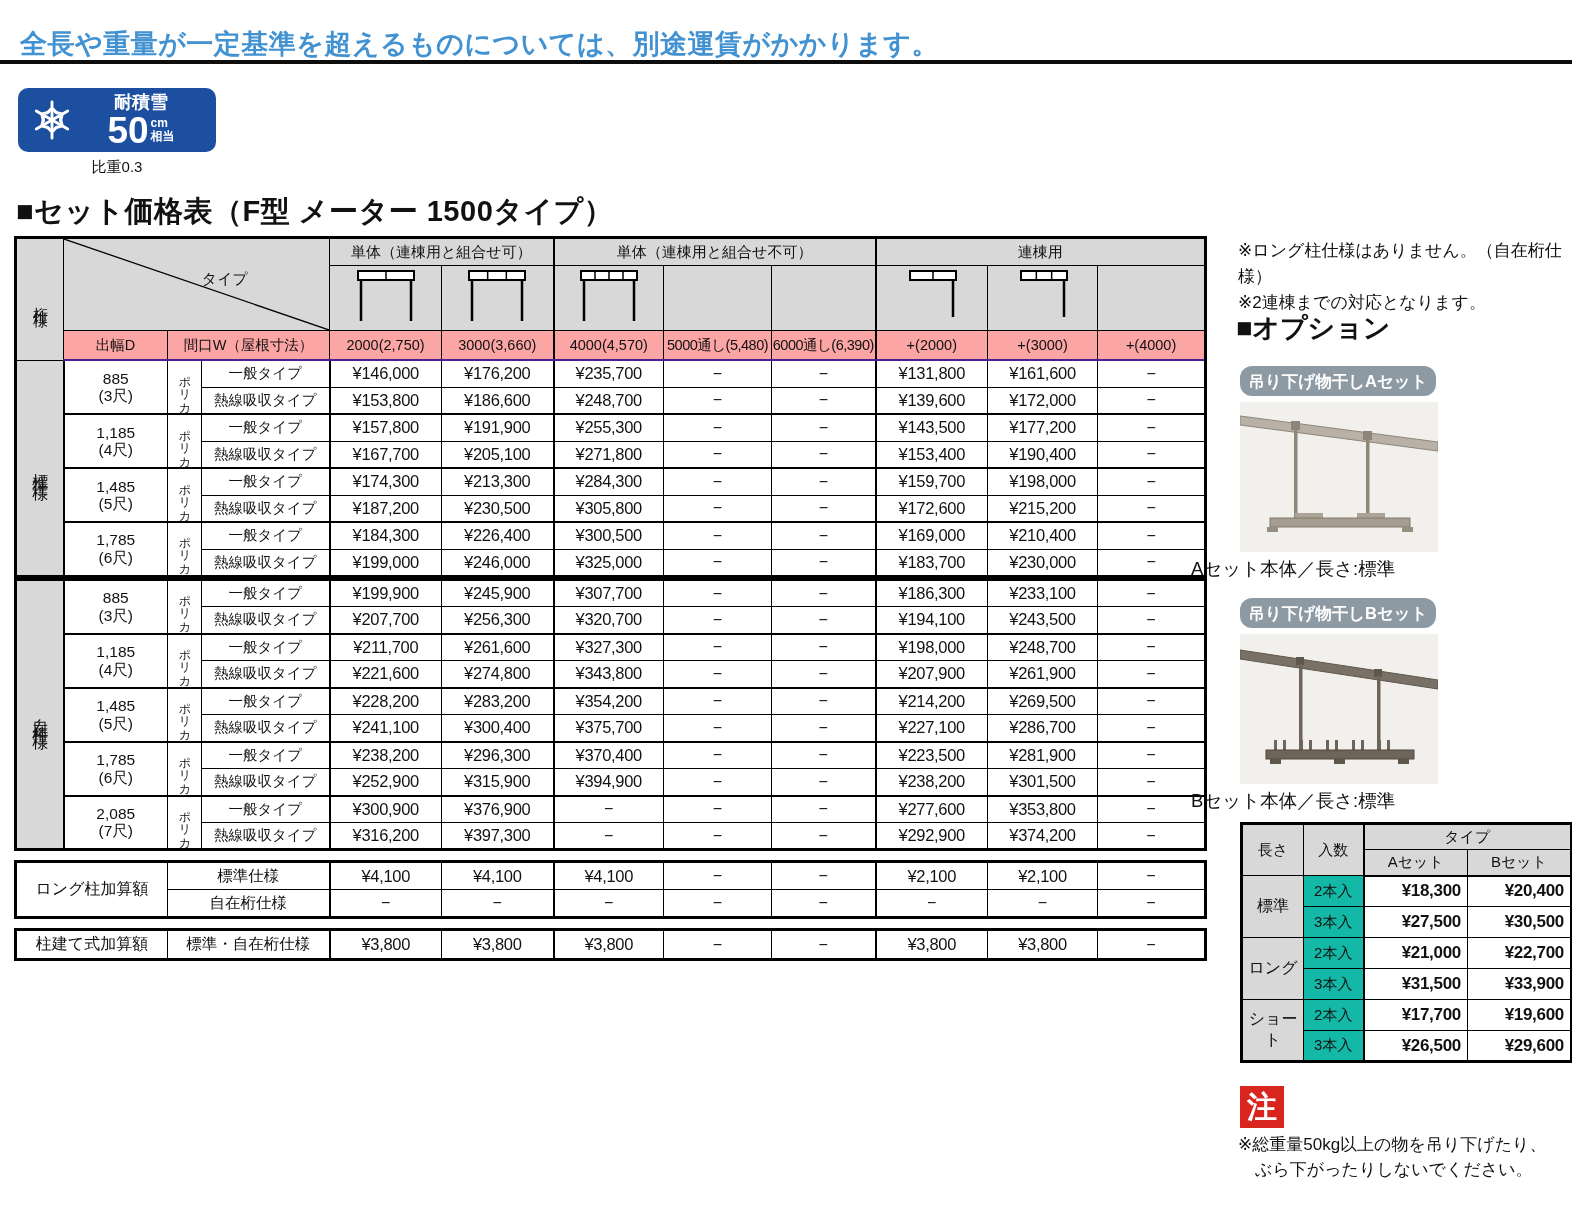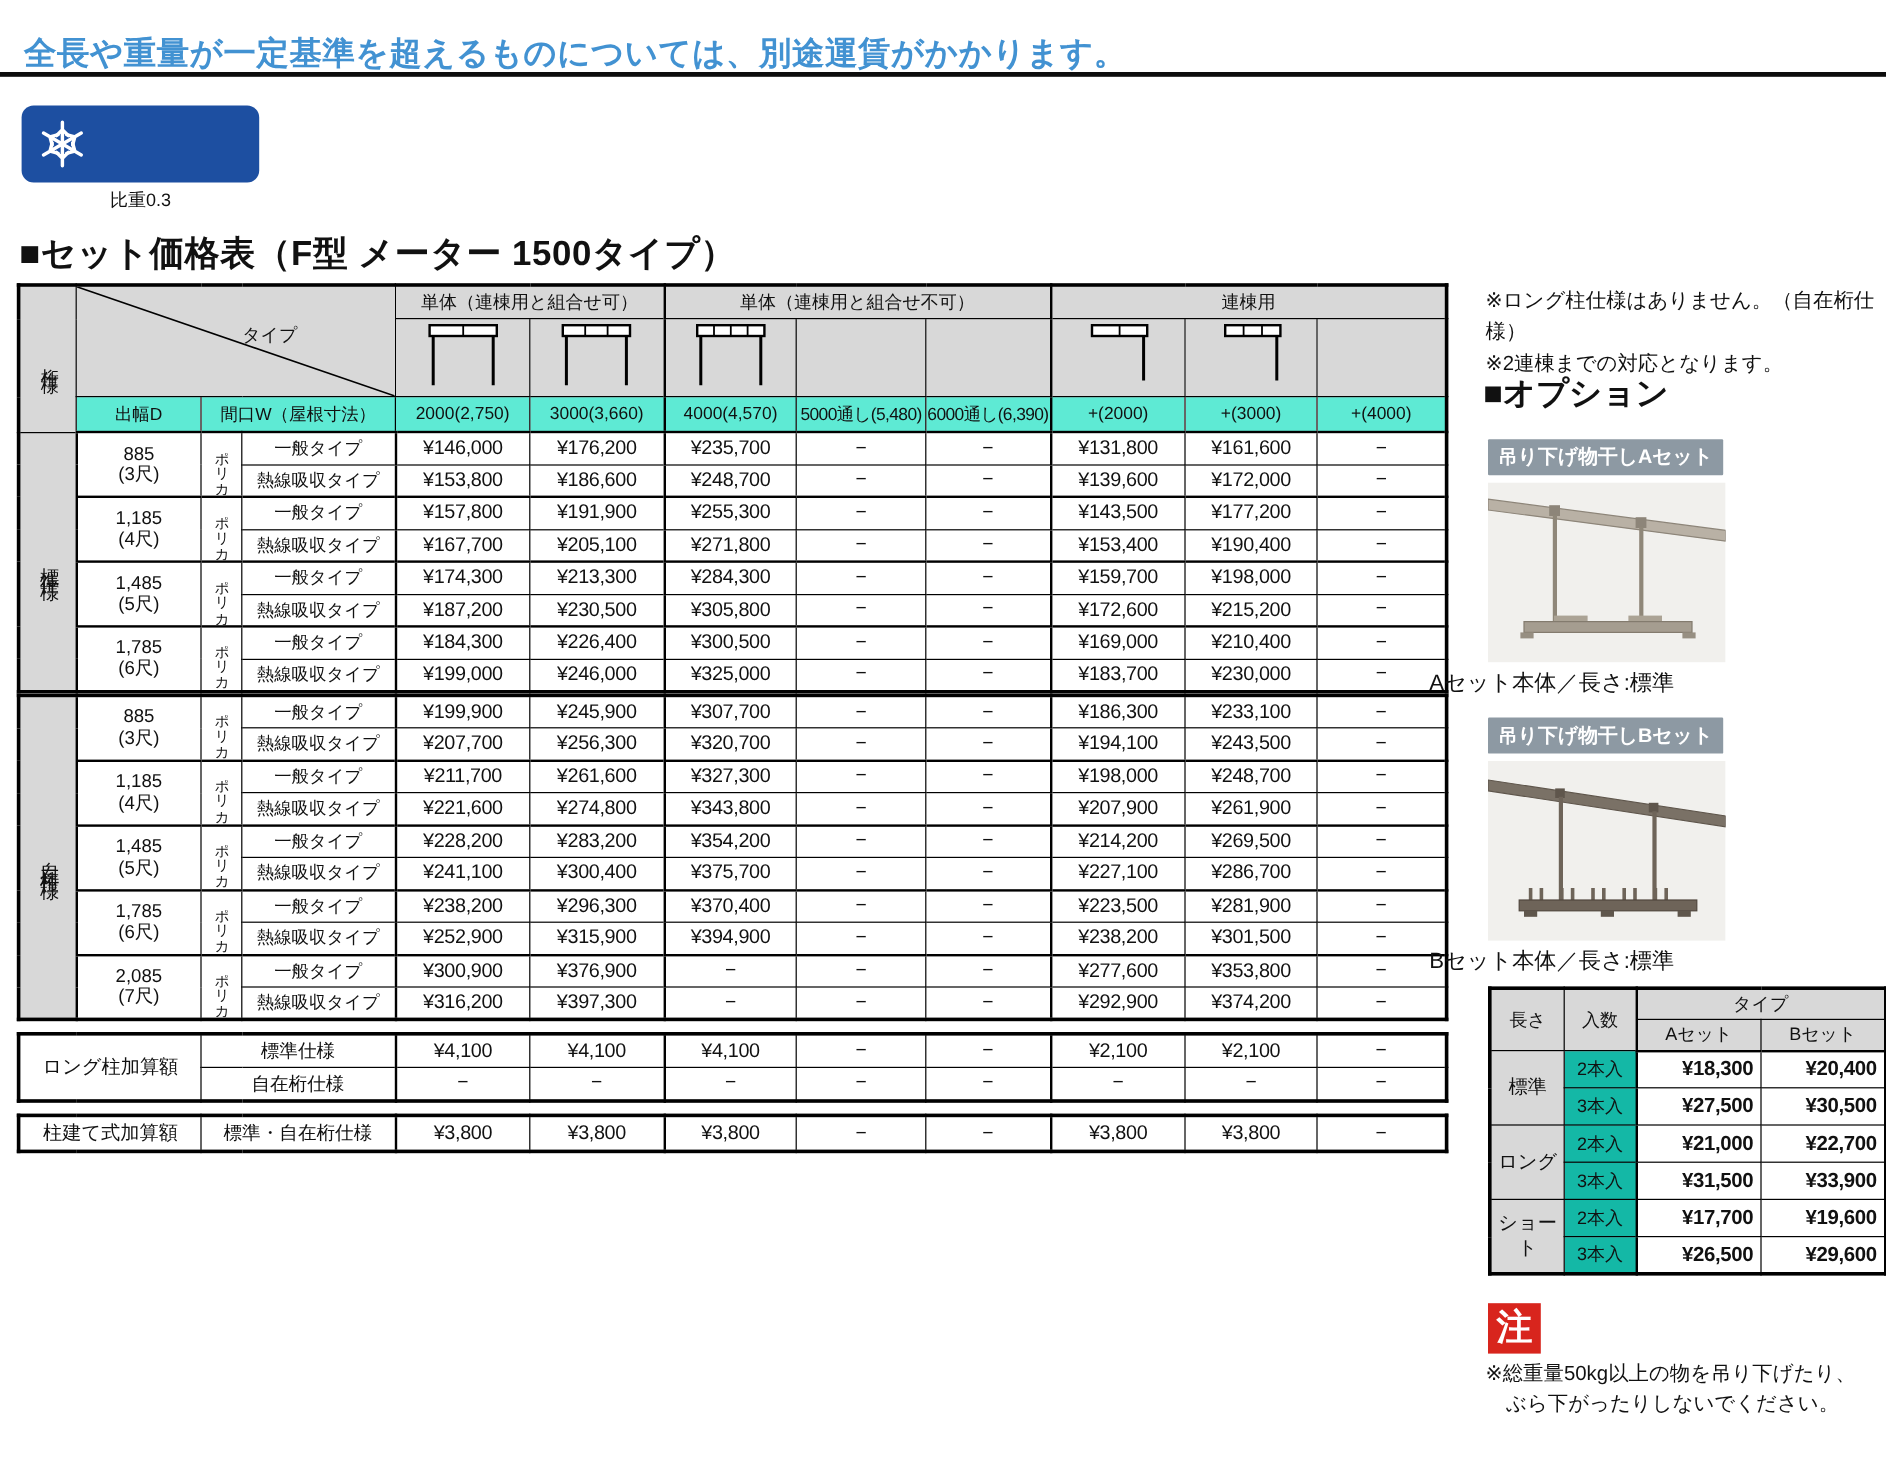--- a/index.html
+++ b/index.html
@@ -18,21 +18,21 @@
   .snow-units{display:flex;flex-direction:column;align-items:flex-start;margin-left:2px;}
   .snow-units span{font-size:12px;font-weight:700;line-height:13px;}
   .snow-sub{position:absolute;left:18px;top:158px;width:198px;text-align:center;font-size:15px;}
 
   .section-title{position:absolute;left:16px;top:192px;font-size:29px;font-weight:700;letter-spacing:0.5px;}
 
   table.mt{position:absolute;left:14px;border-collapse:collapse;table-layout:fixed;width:1190px;border:3px solid #000;background:#fff;}
   table.mt th,table.mt td{border:1.2px solid #000;padding:0;text-align:center;vertical-align:middle;font-weight:400;overflow:hidden;}
   tr.h-group th{height:26px;font-size:15px;background:#d8d8d8;}
   tr.h-icons th{height:64px;background:#d8d8d8;}
-  tr.h-labels th{height:28px;font-size:14.5px;background:#5eead4;border-bottom:2px solid #000000;}
+  tr.h-labels th{height:28px;font-size:14.5px;background:#fca5a5;border-bottom:2px solid #4c1d95;}
   th.cond{font-size:12.5px;letter-spacing:-0.5px;}
   th.corner{background:#d8d8d8;font-size:15px;border-right:2.5px solid #000;}
   th.diag{position:relative;background:#d8d8d8;border-right:2.5px solid #000;}
   .dline{position:absolute;left:0;top:0;width:100%;height:100%;}
   .diag-label{position:absolute;left:52%;top:34%;font-size:15px;}
   .vtext{writing-mode:vertical-rl;text-orientation:upright;letter-spacing:3px;}
   td.vlabel{background:#d8d8d8;font-size:16px;writing-mode:vertical-rl;text-orientation:upright;letter-spacing:4px;border-right:2.5px solid #000;}
   table.mt tbody tr{height:27px;}
   td.size{font-size:15.5px;line-height:1.12;margin-top:40px;}
   td.mat{font-size:12px;writing-mode:vertical-rl;text-orientation:upright;letter-spacing:0;}
@@ -42,21 +42,21 @@
   .bl{border-left:2.5px solid #000 !important;}
   tr.gt td{border-top:2.5px solid #000;}
   td.lbl{font-size:16px;}
   td.spec{font-size:15.5px;}
   #t3 tbody tr{height:28px;}
   #t4 tbody tr{height:30px;}
 
   .side-notes{position:absolute;left:1238px;top:238px;}
   .side-notes div{font-size:17px;line-height:26px;}
   .opt-title{position:absolute;left:1236px;top:310px;font-size:27px;font-weight:700;}
-  .badge{position:absolute;left:1240px;width:196px;height:30px;line-height:30px;background:#8d99a3;color:#fff;font-size:16.5px;font-weight:700;text-align:center;border-radius:1px;}
+  .badge{position:absolute;left:1240px;width:196px;height:30px;line-height:30px;background:#8d99a3;color:#fff;font-size:16.5px;font-weight:700;text-align:center;border-radius:12px;}
   .photo{position:absolute;left:1240px;width:198px;height:150px;}
   .caption{position:absolute;left:1191px;font-size:18.5px;}
 
   table.opt{position:absolute;left:1240px;top:822px;border-collapse:collapse;table-layout:fixed;width:330px;border:3px solid #000;background:#fff;}
   table.opt th,table.opt td{border:1.2px solid #000;padding:0;text-align:center;vertical-align:middle;font-weight:400;}
   table.opt thead tr{height:26px;}
   table.opt thead th{background:#d8d8d8;font-size:15px;}
   table.opt thead tr:last-child th{border-bottom:2.5px solid #000;}
   table.opt tbody tr{height:31px;}
   td.len{background:#d8d8d8;font-size:16px;}
@@ -79,20 +79,30 @@
     <svg class="flake" width="44" height="44" viewBox="0 0 46 46">
       <g stroke="#fff" stroke-width="3" fill="none" stroke-linecap="round">
         <path id="sp6" d="M23 23 L23 4 M23 10.5 L17.8 15.7 M23 10.5 L28.2 15.7"></path>
         <use href="#sp6" transform="rotate(60 23 23)"></use>
         <use href="#sp6" transform="rotate(120 23 23)"></use>
         <use href="#sp6" transform="rotate(180 23 23)"></use>
         <use href="#sp6" transform="rotate(240 23 23)"></use>
         <use href="#sp6" transform="rotate(300 23 23)"></use>
       </g>
     </svg>
+    <div class="snow-txt">
+      <div class="snow-label">耐積雪</div>
+      <div class="snow-row">
+        <span class="snow-val">50</span>
+        <span class="snow-units">
+          <span>cm</span>
+          <span>相当</span>
+        </span>
+      </div>
+    </div>
   </div>
   <div class="snow-sub">比重0.3</div>
 
   <div class="section-title">■セット価格表（F型 メーター 1500タイプ）</div>
 
   <table class="mt" id="t1" style="top:236px;">
     <colgroup>
       <col style="width:48px">
         <col style="width:104px">
         <col style="width:34px">

